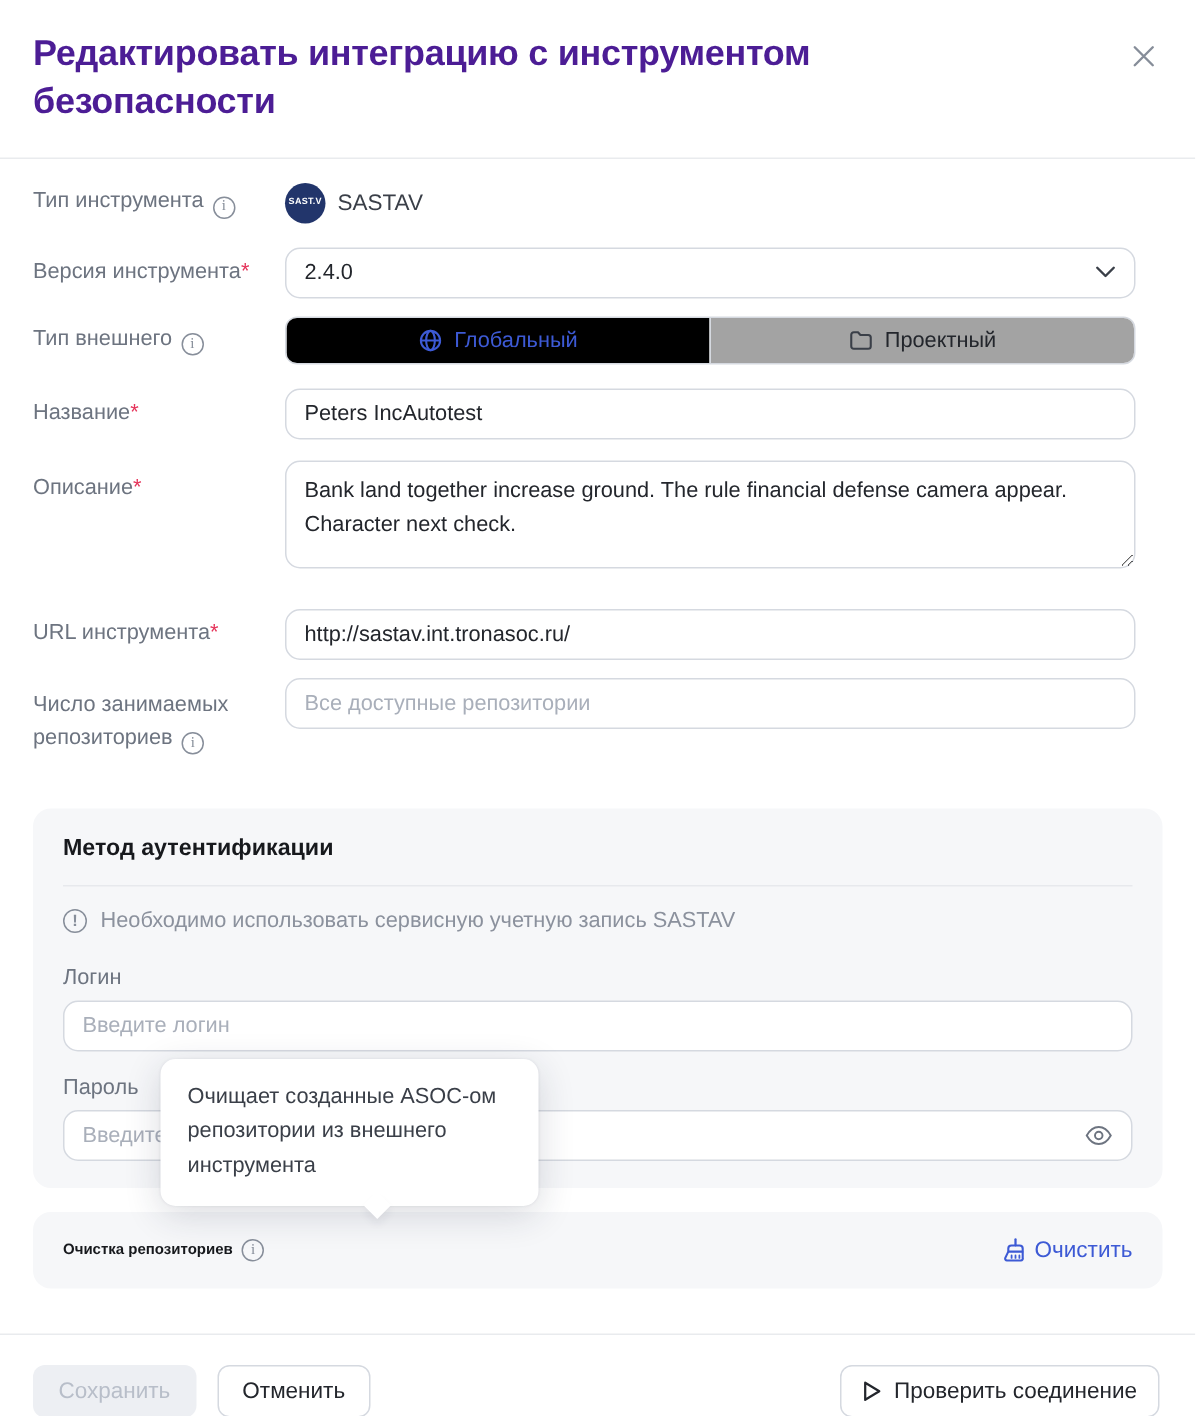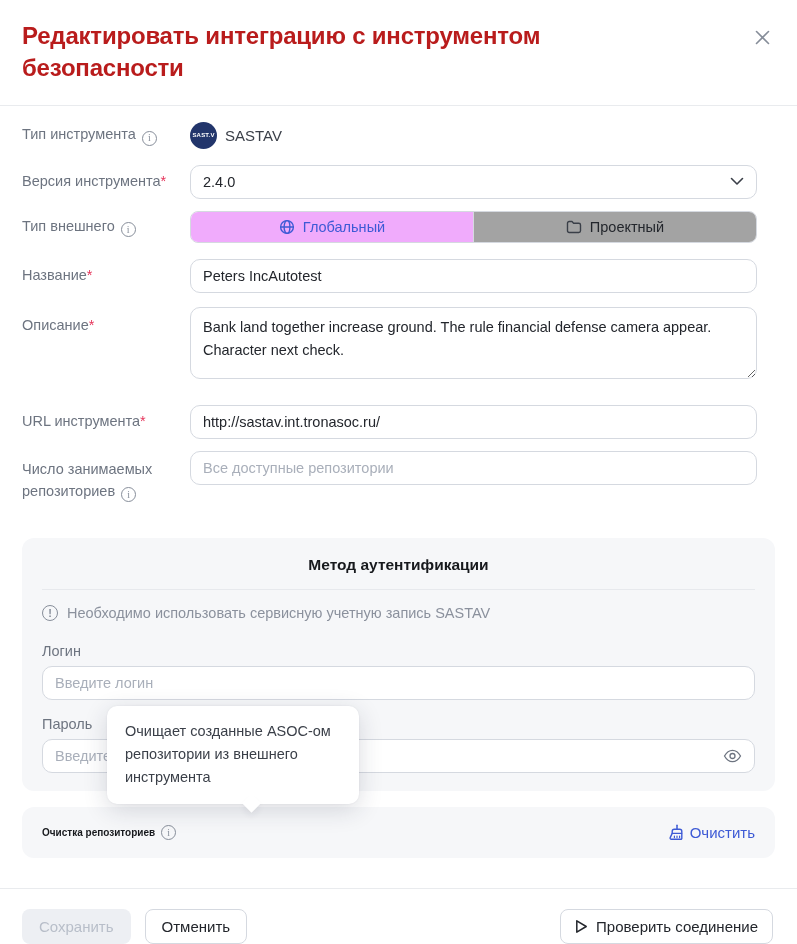--- a/index.html
+++ b/index.html
@@ -7,21 +7,21 @@
   body { font-family: "Liberation Sans", sans-serif; color: #23262c; }
   .modal {
     position: relative;
     width: 797px; height: 944px;
     background: #fff;
     overflow: hidden;
   }
   
   .modal-header { padding: 20px 60px 20px 22px; position: relative; }
   .modal-title {
-    font-size: 24px; font-weight: 700; color: #b91c1c;
+    font-size: 24px; font-weight: 700; color: #4c1d95;
     line-height: 1.35; letter-spacing: -0.2px; max-width: 660px;
   }
   .close-btn {
     position: absolute; top: 26px; right: 24px;
     width: 22px; height: 22px; border: none; background: transparent;
     cursor: pointer; display: flex; align-items: center; justify-content: center;
   }
   .hr { border: none; border-top: 1px solid #e9ebee; }
   
   .form-body { padding-top: 2px; }
@@ -44,21 +44,21 @@
     padding: 0 12px; cursor: pointer;
   }
   
   .seg { display: flex; width: 100%; height: 32px; border: 1px solid #d5d9e0; border-radius: 8px; overflow: hidden; background: #fff; }
   .seg-opt {
     flex: 1; display: flex; align-items: center; justify-content: center; gap: 8px;
     font-size: 14.5px; color: #23262c; cursor: pointer; background: #a3a3a3; border: none;
     font-family: "Liberation Sans", sans-serif;
   }
   .seg-opt + .seg-opt { border-left: 1px solid #d5d9e0; }
-  .seg-opt.selected { background: #f0abfc; color: #3d5ad5; }
+  .seg-opt.selected { background: #000000; color: #3d5ad5; }
   
   .tool-badge-wrap { display: flex; align-items: center; gap: 8px; }
   .tool-badge {
     width: 27px; height: 27px; border-radius: 50%; background: #22356b;
     color: #fff; font-size: 6px; font-weight: 700; letter-spacing: 0.2px;
     display: flex; align-items: center; justify-content: center;
   }
   .tool-name { font-size: 15px; color: #3a3f48; }
   
   .info-i {
@@ -80,21 +80,21 @@
   .row-access  { margin-top: 12px; }
   .row-name    { margin-top: 16px; }
   .row-desc    { margin-top: 14px; }
   .row-url     { margin-top: 22px; }
   .row-repos   { margin-top: 12px; }
   
   .card {
     margin: 0 22px; background: #f6f7f9; border-radius: 12px; padding: 18px 20px;
   }
   .auth-card { margin-top: 36px; }
-  .card-head { display: flex; align-items: center; justify-content: space-between; flex-direction: column; }
+  .card-head { display: flex; align-items: flex-end; justify-content: space-between; }
   .card-title { font-size: 15.5px; font-weight: 700; color: #17191d; }
   .mini-seg { display: flex; height: 29px; border: 1px solid #d5d9e0; border-radius: 8px; overflow: hidden; background: #fff; }
   .mini-seg .seg-opt { flex: none; padding: 0 10px; font-size: 14px; }
   .card-hr { border: none; border-top: 1px solid #e7e9ed; margin: 15px 0; }
   .notice { display: flex; align-items: center; color: #8b919d; font-size: 14.5px; }
   .sub-label { color: #6d7480; font-size: 14.5px; margin-top: 22px; }
   .card .text-input { margin-top: 7px; }
   .pw-wrap { position: relative; margin-top: 7px; }
   .pw-wrap .text-input { margin-top: 0; padding-right: 42px; }
   .eye-btn {

